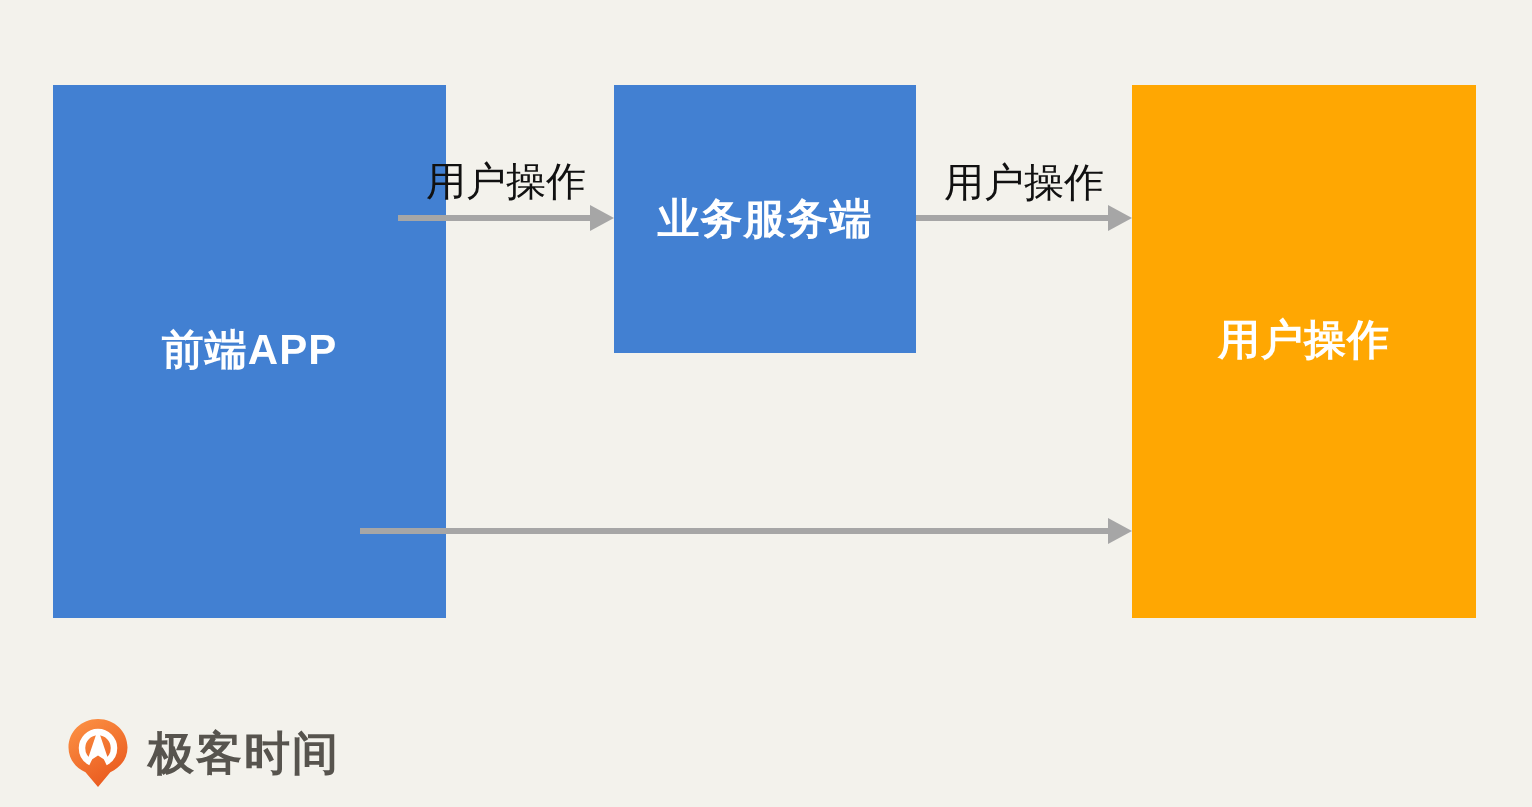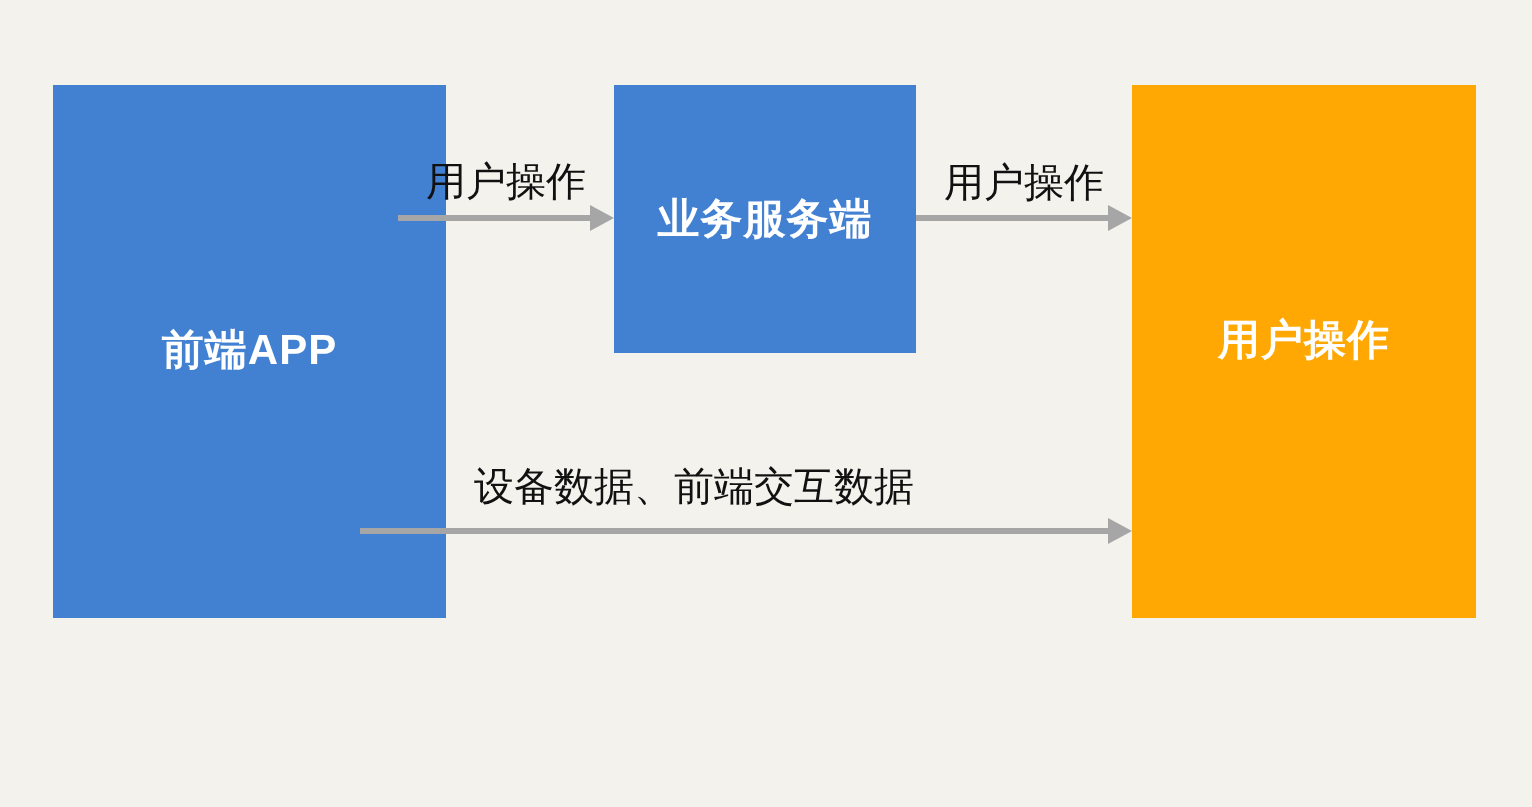--- a/index.html
+++ b/index.html
@@ -95,18 +95,31 @@
   </div>
 
   <div class="edge-label" id="edge-user-action-label">用户操作</div>
   <div class="arrow-line" id="edge-user-action-line"></div>
   <div class="arrow-head" id="edge-user-action-head"></div>
 
   <div class="edge-label" id="edge-business-data-label">用户操作</div>
   <div class="arrow-line" id="edge-business-data-line"></div>
   <div class="arrow-head" id="edge-business-data-head"></div>
 
-  <div class="edge-label" id="edge-device-data-label">设备数据、前端交互数据</div>
   <div class="arrow-line" id="edge-device-data-line"></div>
   <div class="arrow-head" id="edge-device-data-head"></div>
 
+  <div class="footer-logo">
+    <svg class="logo-icon" width="68" height="70" viewBox="0 0 66 70" aria-hidden="true">
+      <defs>
+        <linearGradient id="logoGrad" x1="0" y1="0" x2="0.55" y2="1">
+          <stop offset="0" stop-color="#fd9446"></stop>
+          <stop offset="1" stop-color="#ea5c20"></stop>
+        </linearGradient>
+      </defs>
+      <path fill="url(#logoGrad)" d="M33 1 C16.4 1 3.5 13.6 3.5 29.5 C3.5 40.6 10.4 49.8 20.5 54.3 L33 69 L45.3 54.2 C55.5 49.7 62.5 40.5 62.5 29.5 C62.5 13.6 49.6 1 33 1 Z"></path>
+      <circle cx="33" cy="30" r="16" fill="none" stroke="#ffffff" stroke-width="6.5" pathLength="100" stroke-dasharray="85 15" stroke-dashoffset="67.5"></circle>
+      <path fill="#ffffff" d="M33 11 L21.5 45 L33 37.5 L44.5 45 Z"></path>
+    </svg>
+    <span class="logo-text">极客时间</span>
+  </div>
 
 </div>
 
 </body></html>

